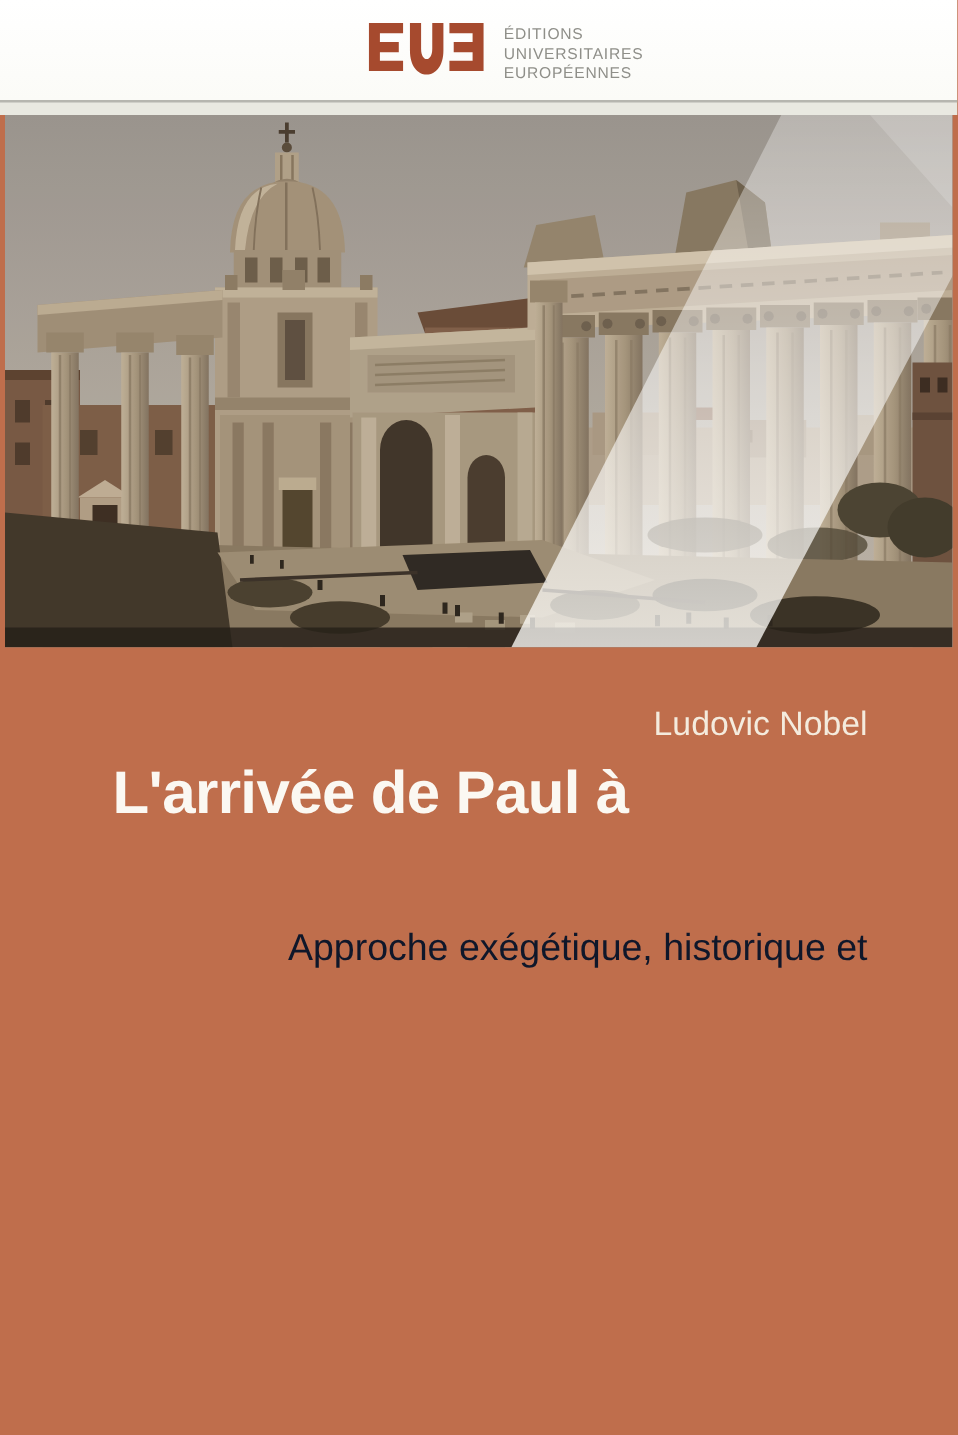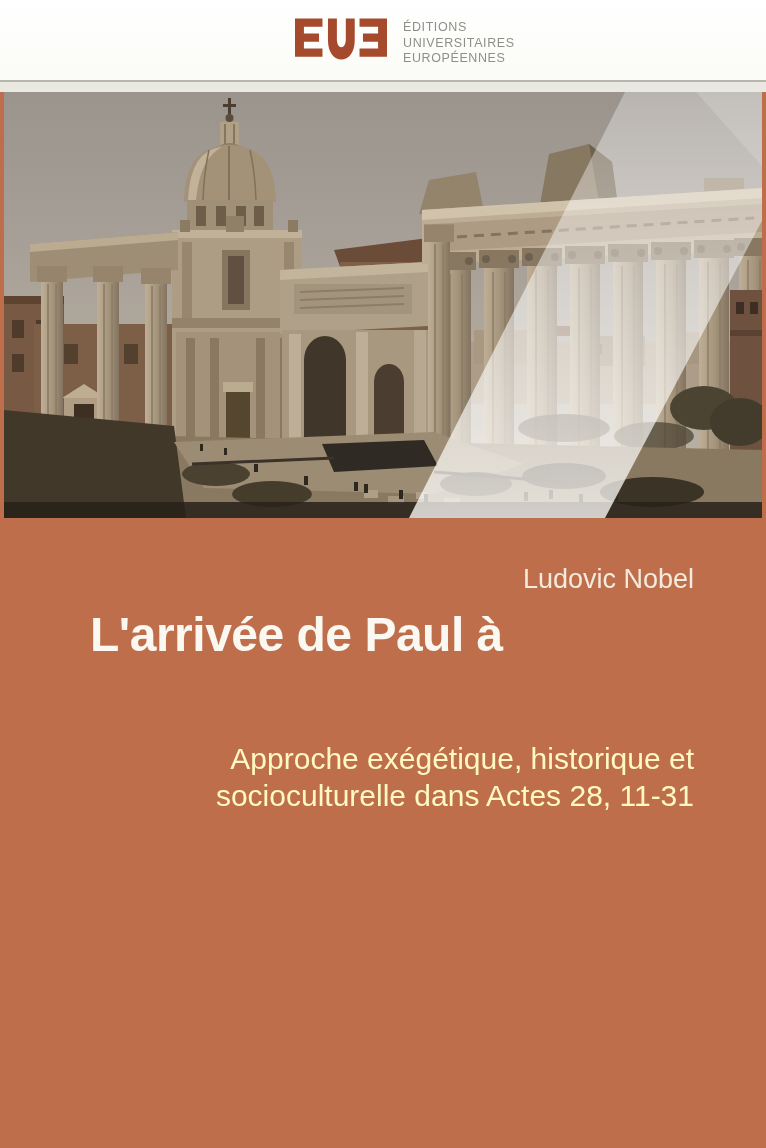--- a/index.html
+++ b/index.html
@@ -36,21 +36,21 @@
     position:absolute;top:46px;right:72px;left:90px;
     text-align:right;font-size:27px;color:#f4ebdd;
   }
   .title{
     position:absolute;top:88px;right:72px;left:90px;
     font-size:48px;font-weight:bold;line-height:57px;
     color:#fbf8f2;letter-spacing:-0.5px;
   }
   .subtitle{
     position:absolute;top:222px;right:72px;left:90px;
-    text-align:right;font-size:30px;line-height:37px;color:#fef9c3;
+    text-align:right;font-size:30px;line-height:37px;color:#0f172a;
   }
 </style>
 </head>
 <body>
 
 <div class="header">
   <div class="logo">
     <svg class="logo-mark" viewBox="0 0 134 64">
       <path fill="#a64a2e" d="M0 2 H40 V14 H13 V24 H35 V36 H13 V46 H40 V58 H0 Z"></path>
       <path fill="#a64a2e" d="M48 2 H61 V32 C61 40 64 44 67.5 44 C71 44 74 40 74 32 V2 H87 V34 C87 52 78 62 67.5 62 C57 62 48 52 48 34 Z"></path>
@@ -283,15 +283,14 @@
 </svg>
 </div>
 
 <div class="cover-panel">
   <div class="author">Ludovic Nobel</div>
   <div class="title">
     <div>L'arrivée de Paul à</div>
   </div>
   <div class="subtitle">
     <div>Approche exégétique, historique et</div>
-    <div>socioculturelle dans Actes 28, 11-31</div>
   </div>
 </div>
 
 </body></html>

